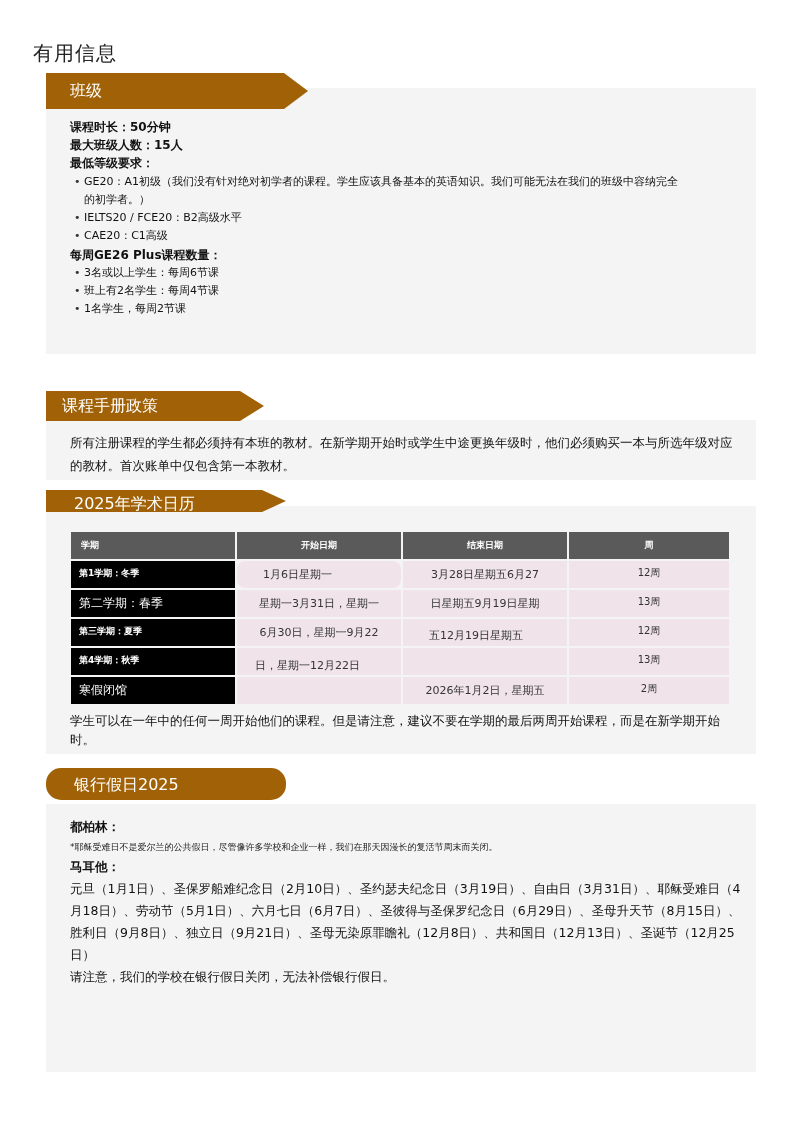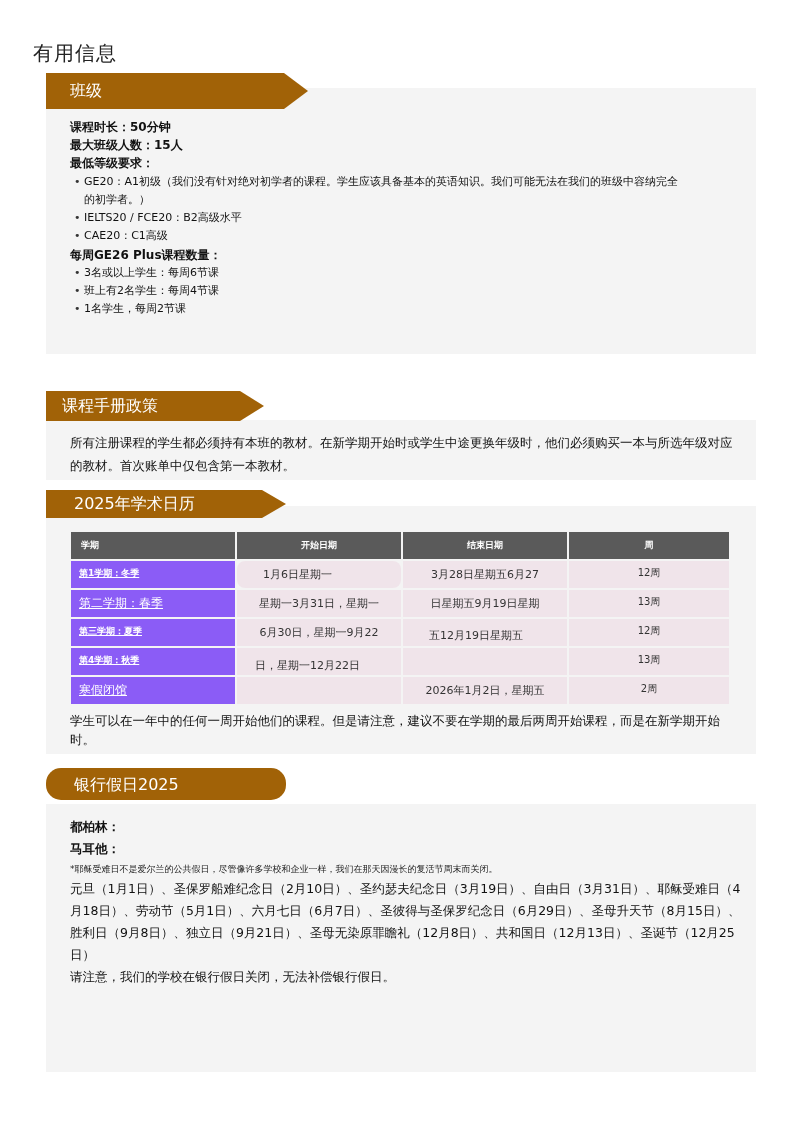--- a/index.html
+++ b/index.html
@@ -18,21 +18,21 @@
     ul.bullets { list-style: none; padding-left: 0; }
     ul.bullets li { position: relative; padding-left: 14px; font-size: 11px; line-height: 18px; }
     ul.bullets li::before { content: "•"; position: absolute; left: 4px; top: 0; font-size: 11px; color: #333; }
 
     .para { font-size: 12.5px; line-height: 23px; color: #111; }
 
     table.cal { position: absolute; left: 69px; top: 530px; width: 662px; border-collapse: separate; border-spacing: 2px; font-size: 11px; }
     table.cal th { background: #5a5a5a; color: #fff; height: 27px; font-size: 9px; font-weight: bold; }
     table.cal th.first { text-align: left; padding-left: 10px; }
     table.cal td { height: 27px; background: #f0e4ea; color: #333; text-align: center; vertical-align: middle; }
-    table.cal td.term { background: #8b5cf6; color: #fff; text-align: left; padding-left: 8px; font-size: 9px; font-weight: bold; text-decoration: underline; }
+    table.cal td.term { background: #000000; color: #fff; text-align: left; padding-left: 8px; font-size: 9px; font-weight: bold; }
     table.cal td.term.large { font-size: 12px; font-weight: normal; }
     table.cal td.weeks { font-size: 10px; vertical-align: top; padding-top: 5px; }
 
     .holiday-text { font-size: 12.5px; line-height: 22px; }
     .footnote { font-size: 9px; line-height: 18px; color: #222; }
   </style>
 </head>
 <body>
 
 <h1 class="page-title">有用信息</h1>
@@ -54,21 +54,21 @@
     <li>班上有2名学生：每周4节课</li>
     <li>1名学生，每周2节课</li>
   </ul>
 </div>
 
 <div class="panel" style="top:420px; height:60px;"></div>
 <div class="banner arrow" style="top:391px; width:218px; height:30px; line-height:30px; padding-left:16px;">课程手册政策</div>
 <div class="content para" style="top:431px; width:672px;">所有注册课程的学生都必须持有本班的教材。在新学期开始时或学生中途更换年级时，他们必须购买一本与所选年级对应的教材。首次账单中仅包含第一本教材。</div>
 
 <div class="panel" style="top:506px; height:248px;"></div>
-<div class="banner arrow" style="top:490px; width:240px; height:28px; line-height:28px; padding-left:28px;">2025年学术日历</div>
+<div class="banner arrow" style="top:490px; width:240px; height:22px; line-height:28px; padding-left:28px;">2025年学术日历</div>
 
 <table class="cal">
   <thead>
     <tr>
       <th class="first" style="width:164px;">学期</th>
       <th style="width:164px;">开始日期</th>
       <th style="width:164px;">结束日期</th>
       <th>周</th>
     </tr>
   </thead>
@@ -106,17 +106,17 @@
   </tbody>
 </table>
 
 <div class="content para" style="top:711px; width:672px; line-height:19px;">学生可以在一年中的任何一周开始他们的课程。但是请注意，建议不要在学期的最后两周开始课程，而是在新学期开始时。</div>
 
 <div class="panel" style="top:804px; height:268px;"></div>
 <div class="banner" style="top:768px; width:240px; height:32px; line-height:34px; padding-left:28px;border-radius:15px;">银行假日2025</div>
 
 <div class="content" style="top:816px; width:675px;">
   <span class="line bold holiday-text">都柏林：</span>
+  <span class="line footnote">*耶稣受难日不是爱尔兰的公共假日，尽管像许多学校和企业一样，我们在那天因漫长的复活节周末而关闭。</span>
   <span class="line bold holiday-text">马耳他：</span>
-  <span class="line footnote">*耶稣受难日不是爱尔兰的公共假日，尽管像许多学校和企业一样，我们在那天因漫长的复活节周末而关闭。</span>
   <span class="line holiday-text">元旦（1月1日）、圣保罗船难纪念日（2月10日）、圣约瑟夫纪念日（3月19日）、自由日（3月31日）、耶稣受难日（4月18日）、劳动节（5月1日）、六月七日（6月7日）、圣彼得与圣保罗纪念日（6月29日）、圣母升天节（8月15日）、胜利日（9月8日）、独立日（9月21日）、圣母无染原罪瞻礼（12月8日）、共和国日（12月13日）、圣诞节（12月25日）</span>
   <span class="line holiday-text">请注意，我们的学校在银行假日关闭，无法补偿银行假日。</span>
 </div>
 
 </body></html>

